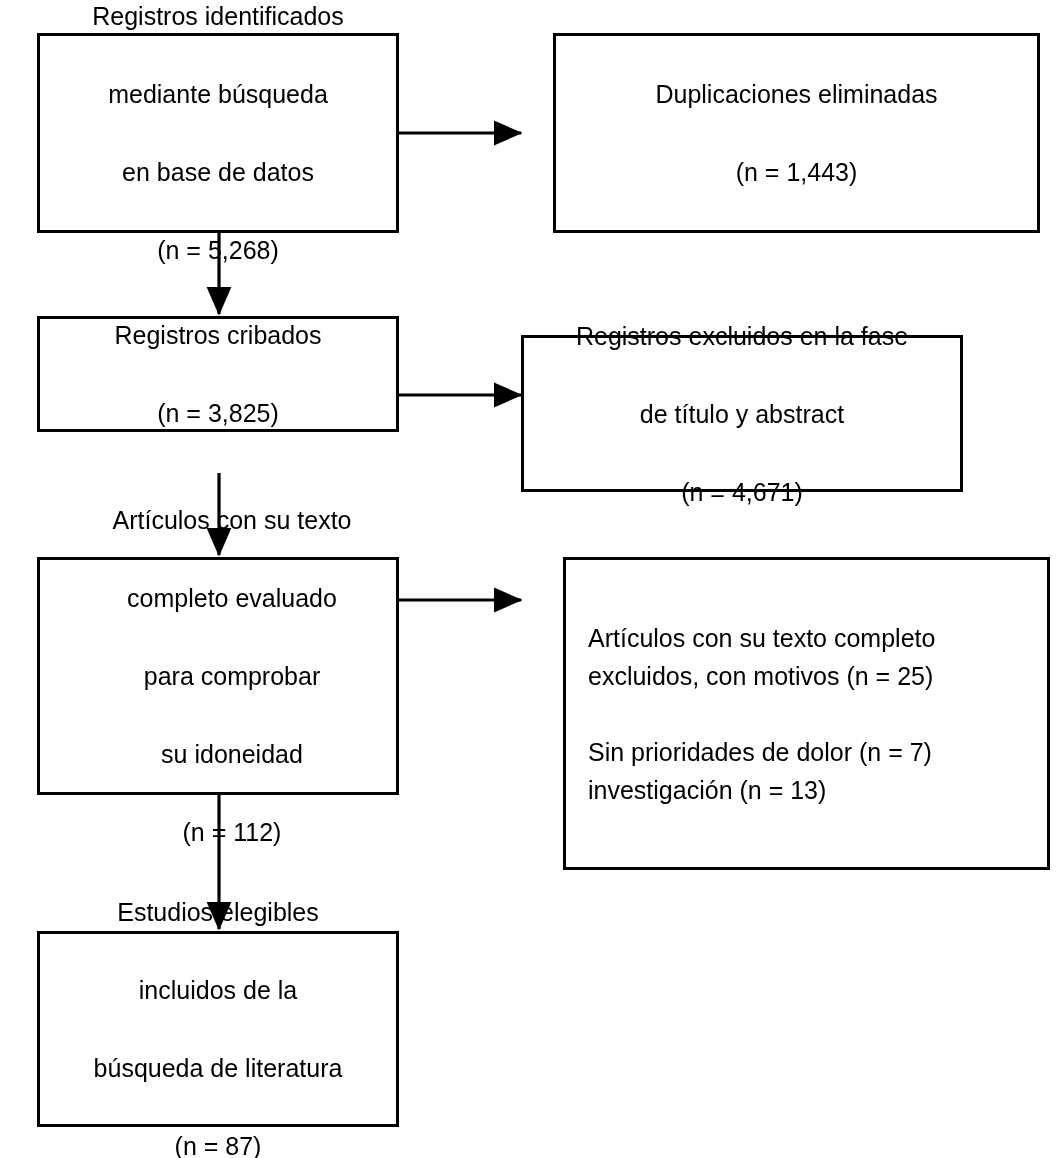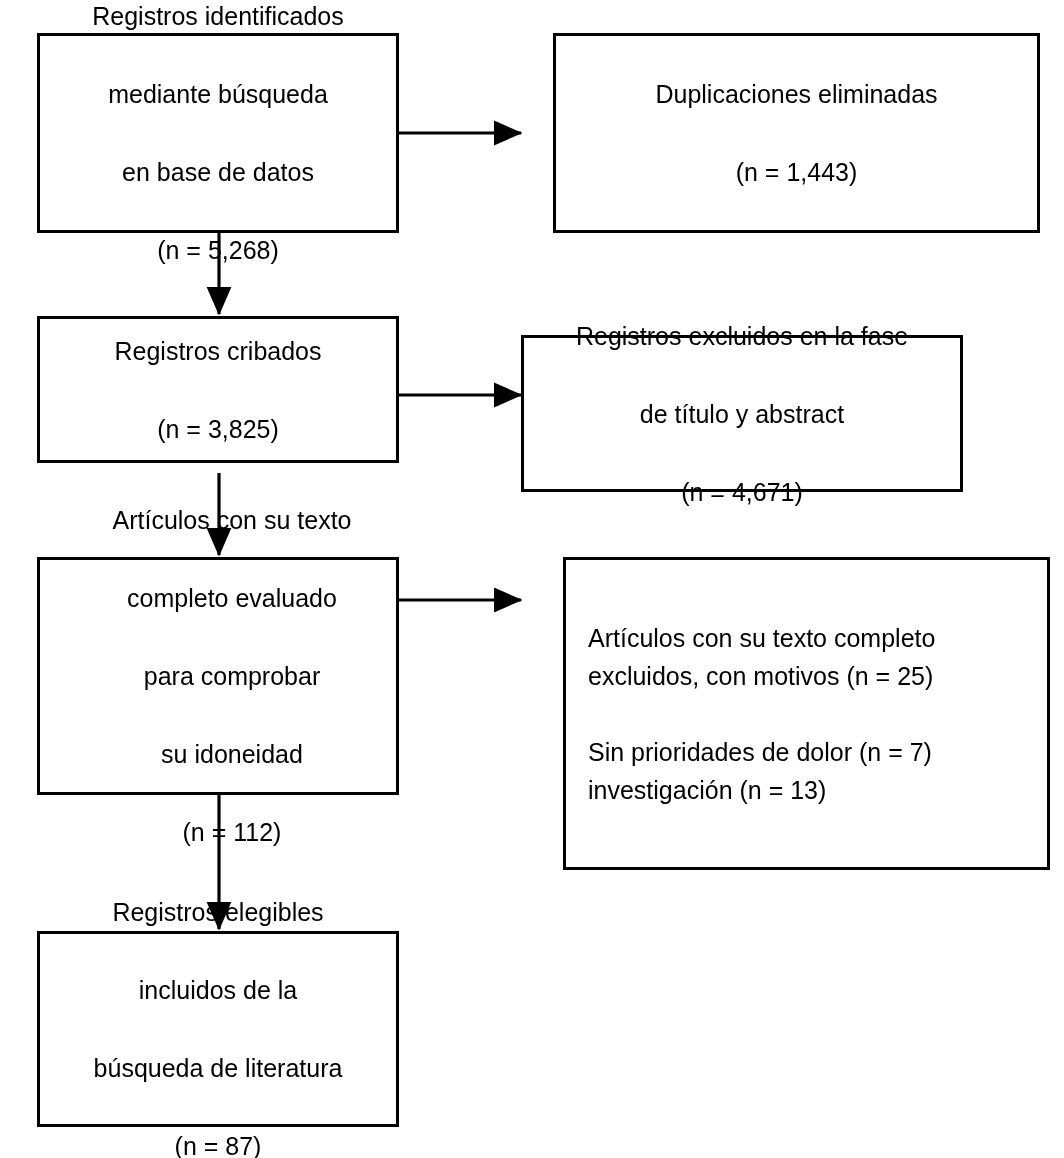--- a/index.html
+++ b/index.html
@@ -72,21 +72,21 @@
     <div class="line">mediante búsqueda</div>
     <div class="line">en base de datos</div>
     <div class="line">(n = 5,268)</div>
   </div>
 
   <div class="box center" style="left:521px; top:33px; width:487px; height:200px;margin-left:32px;">
     <div class="line">Duplicaciones eliminadas</div>
     <div class="line">(n = 1,443)</div>
   </div>
 
-  <div class="box center" style="left:37px; top:316px; width:362px; height:147px;">
+  <div class="box center" style="left:37px; top:316px; width:362px; height:116px;">
     <div class="line">Registros cribados</div>
     <div class="line">(n = 3,825)</div>
   </div>
 
   <div class="box center" style="left:521px; top:335px; width:442px; height:157px;">
     <div class="line">Registros excluidos en la fase</div>
     <div class="line">de título y abstract</div>
     <div class="line">(n = 4,671)</div>
   </div>
 
@@ -100,19 +100,19 @@
 
   <div class="box leftal" style="left:521px; top:557px; width:487px; height:313px;margin-left:42px;">
     <div class="line">Artículos con su texto completo</div>
     <div class="line">excluidos, con motivos (n = 25)</div>
     <div class="line spacer"></div>
     <div class="line">Sin prioridades de dolor (n = 7)</div>
     <div class="line">investigación (n = 13)</div>
   </div>
 
   <div class="box center" style="left:37px; top:931px; width:362px; height:196px;">
-    <div class="line">Registros elegibles</div>
+    <div class="line">Estudios elegibles</div>
     <div class="line">incluidos de la</div>
     <div class="line">búsqueda de literatura</div>
     <div class="line">(n = 87)</div>
   </div>
 
 </div>
 
 </body></html>

